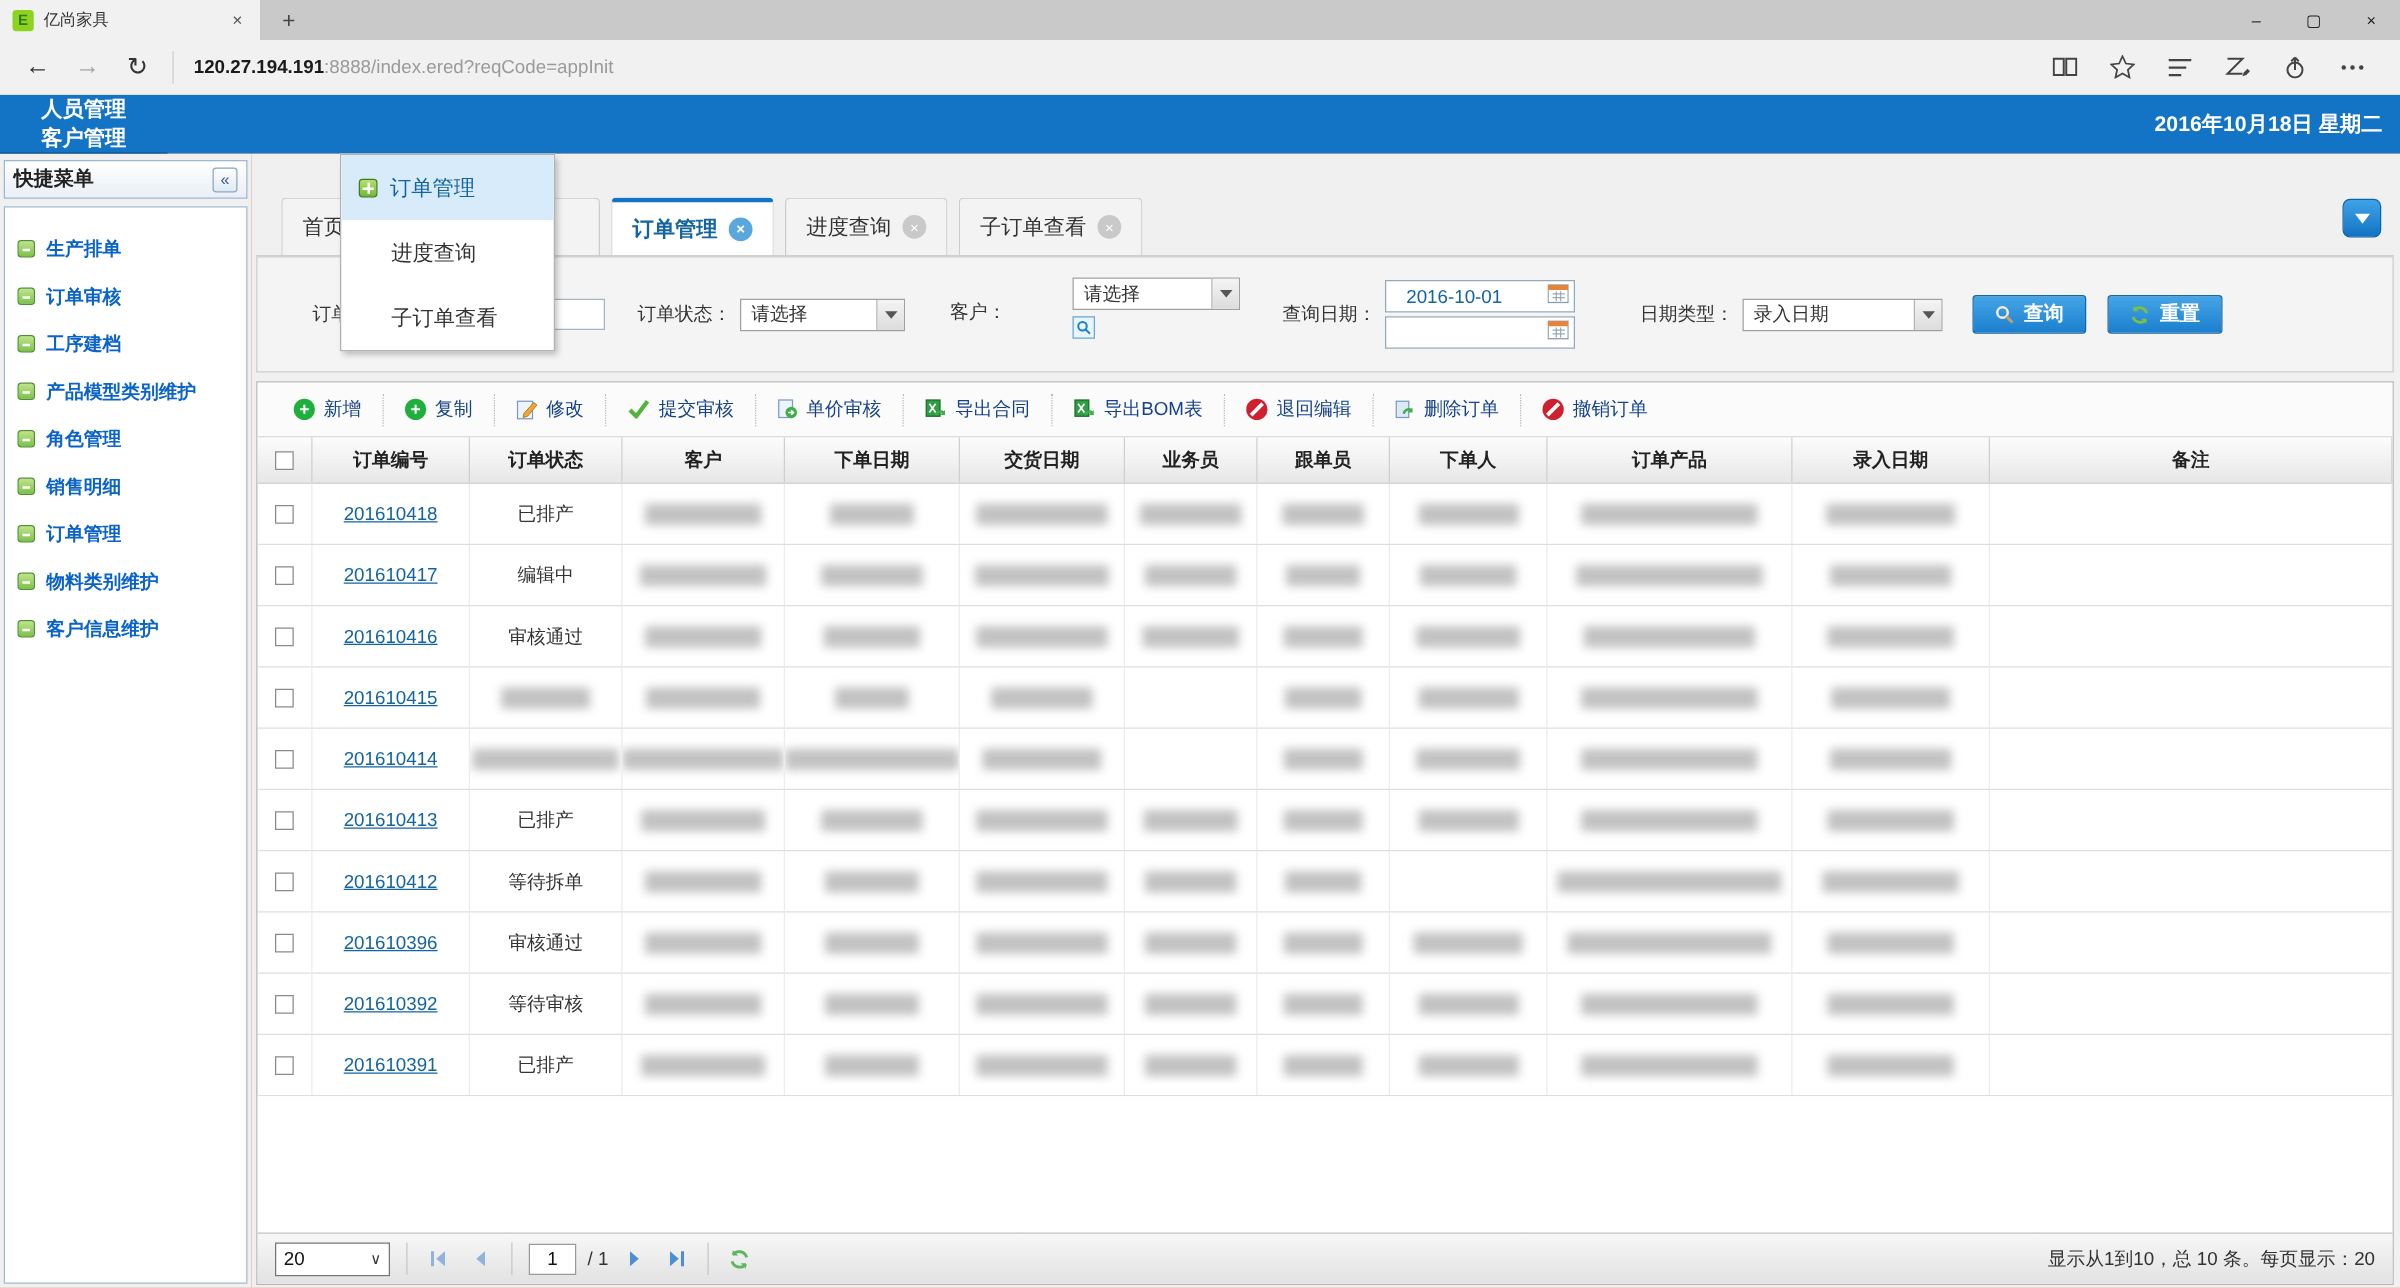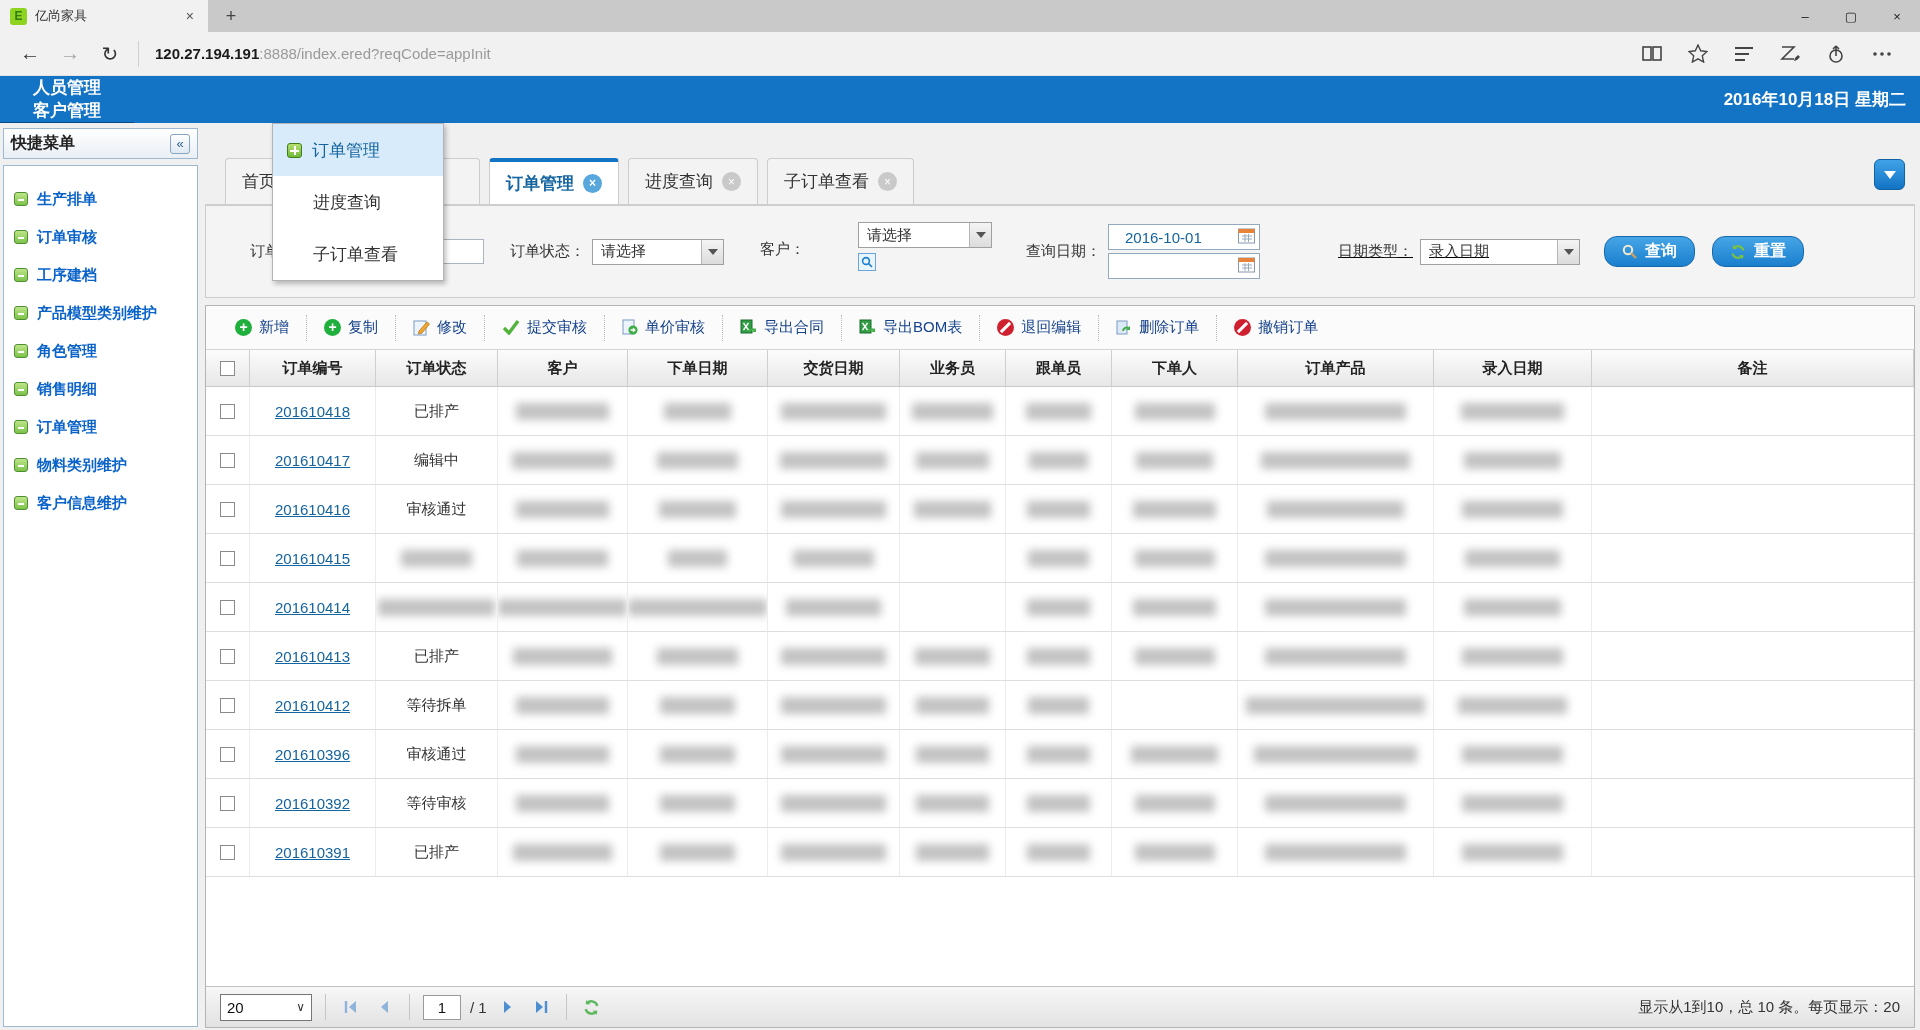--- a/index.html
+++ b/index.html
@@ -61,21 +61,21 @@
   .fselect { display:flex; height:26px; border:1px solid #a0a0a0; background:#fff; align-items:stretch; }
   .fselect .val { display:flex; align-items:center; padding:0 8px; font-size:15px; color:#333; }
   .fselect .sarrow { width:22px; margin-left:auto; background:linear-gradient(#f4f4f4,#dcdcdc); border-left:1px solid #b5b5b5; display:flex; align-items:center; justify-content:center; }
   .tri { width:0; height:0; border-left:5px solid transparent; border-right:5px solid transparent; border-top:6px solid #555; }
   .fgroup { display:flex; align-items:center; }
   .cust-col { display:flex; flex-direction:column; gap:5px; }
   .mini-mag { width:18px; height:18px; border:1px solid #6aa4d8; background:#e9f5fe; display:flex; align-items:center; justify-content:center; }
   .datebox { width:152px; height:26px; border:1px solid #93a9bd; background:#fff; display:flex; align-items:center; padding:0 4px 0 16px; font-size:15px; color:#1464a0; }
   .datebox .cal { margin-left:auto; }
   .datecol { display:flex; flex-direction:column; gap:3px; }
-  .btn-blue { height:31px; padding:12px 17px; background:linear-gradient(#45a5e6,#1b7fce); border:1px solid #1668ab; border-radius:13px; color:#fff; font-weight:bold; font-size:16px; display:flex; align-items:center; gap:8px; }
+  .btn-blue { height:31px; padding:12px 17px; background:linear-gradient(#45a5e6,#1b7fce); border:1px solid #1668ab; border-radius:3px; color:#fff; font-weight:bold; font-size:16px; display:flex; align-items:center; gap:8px; }
 
   
   .gridpanel { flex:1; margin-top:7px; border:1px solid #b4b4b4; background:#fff; display:flex; flex-direction:column; overflow:hidden; }
   .toolbar { height:44px; background:#fbfbfb; border-bottom:1px solid #d4d4d4; display:flex; align-items:center; padding-left:12px; }
   .tbtn { display:flex; align-items:center; gap:7px; color:#15428b; font-size:15px; padding:0 17px; height:26px; border-right:1px dotted #b9b9b9; }
   .tbtn:last-child { border-right:none; }
   .ic-pluscircle { width:17px; height:17px; border-radius:50%; background:#1faf3c; color:#fff; font-weight:bold; font-size:14px; line-height:16px; text-align:center; flex:none; }
   .ic-forbid { width:17px; height:17px; border-radius:50%; background:#cf2030; position:relative; flex:none; }
   .ic-forbid::after { content:""; position:absolute; left:2px; top:7px; width:13px; height:3px; background:#fff; transform:rotate(-45deg); }
 
@@ -306,21 +306,21 @@
             <span class="cal">
               <svg width="17" height="16" viewBox="0 0 17 16">
                   <rect x="0.5" y="1" width="16" height="14" fill="#fff" stroke="#8899aa"></rect>
                   <rect x="0.5" y="1" width="16" height="4" fill="#e8833a"></rect>
                   <path d="M4 8h10M4 11h10M7 6v8M10.5 6v8" stroke="#9ab" stroke-width="1"></path>
                 </svg>
             </span>
           </span>
         </span>
       </div>
-      <div class="fgroup" style="margin-left:78px;text-decoration:underline;">
+      <div class="fgroup" style="margin-left:52px;">
         <span class="flabel">日期类型：</span>
         <span class="fselect" style="width:160px;">
           <span class="val">录入日期</span>
           <span class="sarrow">
               <span class="tri"></span>
             </span>
         </span>
       </div>
       <div class="fgroup" style="margin-left:24px; gap:17px;">
         <span class="btn-blue">

